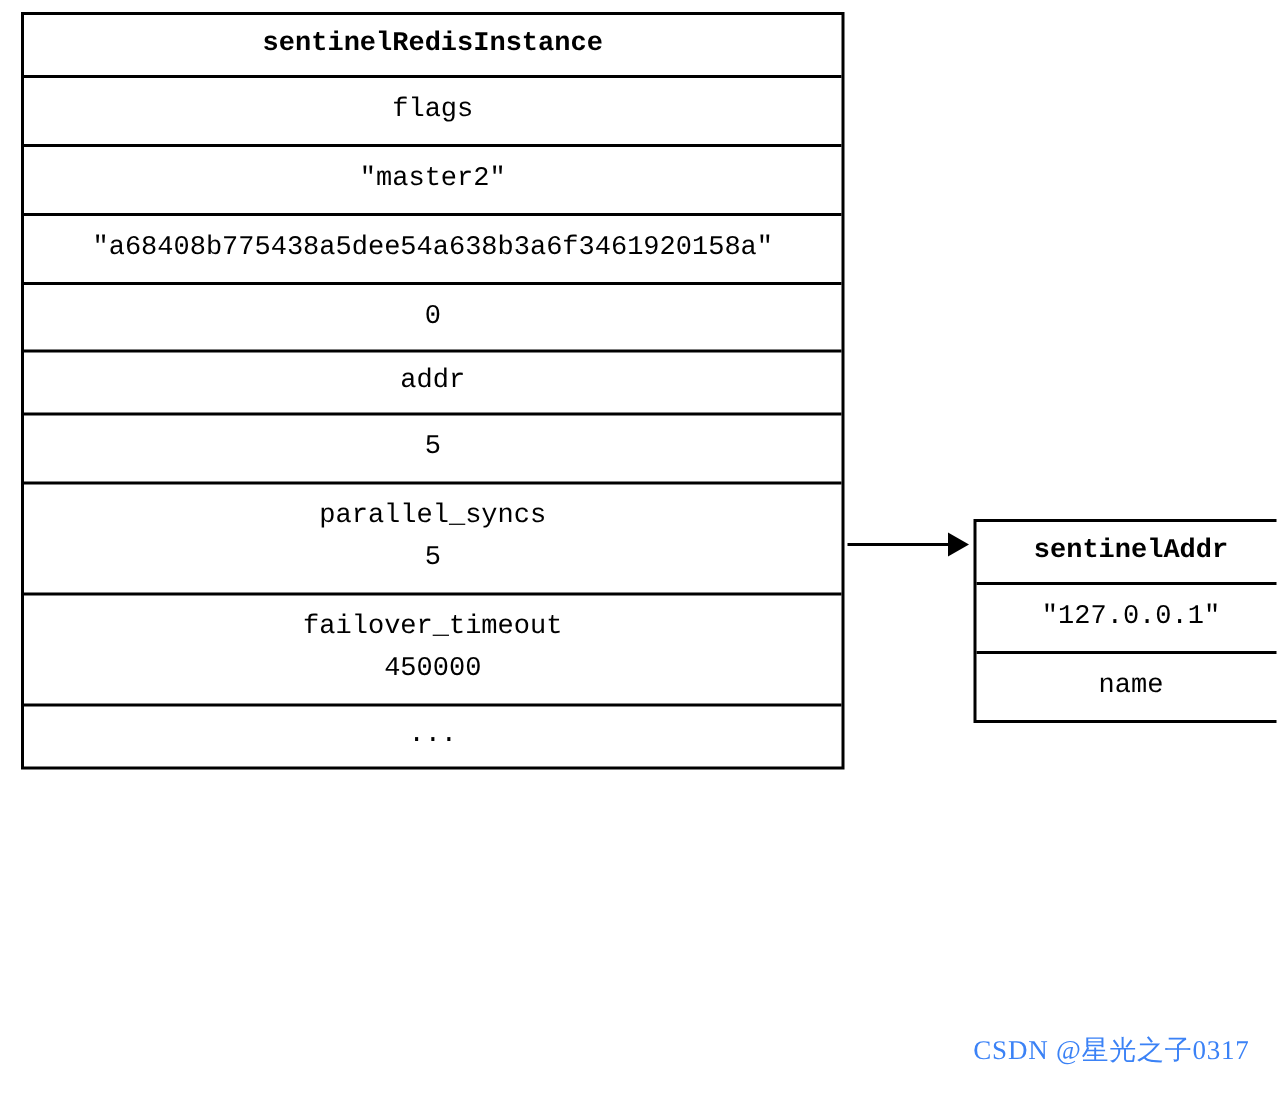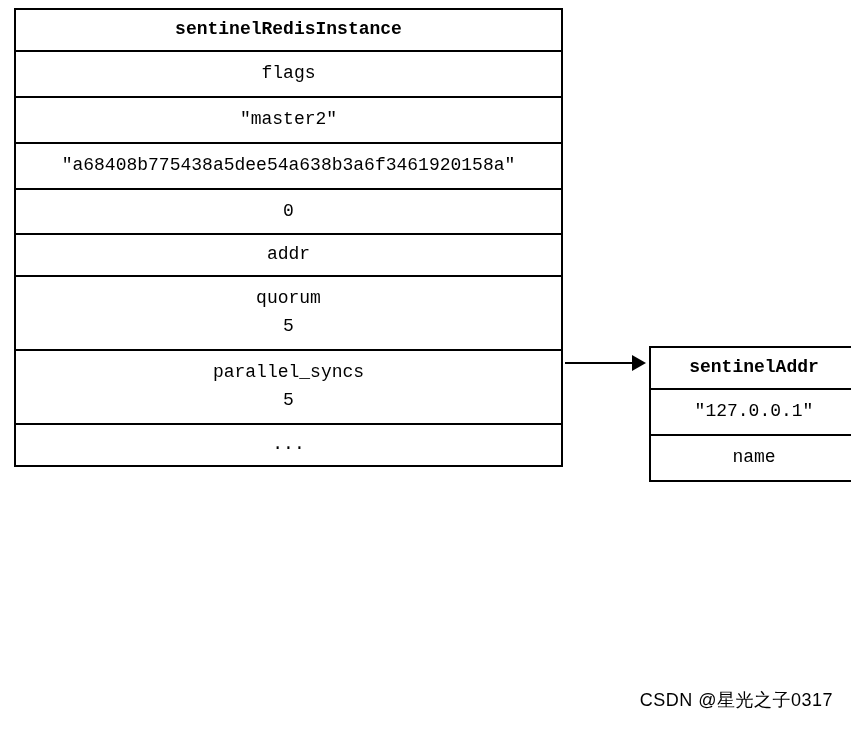--- a/index.html
+++ b/index.html
@@ -50,22 +50,22 @@
       width: 0;
       height: 0;
       border-left: 14px solid #000;
       border-top: 8px solid transparent;
       border-bottom: 8px solid transparent;
     }
     .watermark {
       position: absolute;
       right: 18px;
       bottom: 18px;
-      color: #000000;
-      font-family: Liberation Sans, sans-serif;
+      color: #3b82f6;
+      font-family: Liberation Serif, serif;
       font-size: 18px;
       letter-spacing: 0.5px;
     }
   </style>
 </head>
 <body>
 
 <div class="main-box">
   <div class="row single">sentinelRedisInstance</div>
   <div class="row">
@@ -77,26 +77,29 @@
   <div class="row">
     <div>"a68408b775438a5dee54a638b3a6f3461920158a"</div>
   </div>
   <div class="row">
     <div>0</div>
   </div>
   <div class="row single">
     <div>addr</div>
   </div>
   <div class="row">
-    <div>quorum</div>
     <div>5</div>
   </div>
   <div class="row">
     <div>parallel_syncs</div>
     <div>5</div>
+  </div>
+  <div class="row">
+    <div>failover_timeout</div>
+    <div>450000</div>
   </div>
   <div class="row single">
     <div>...</div>
   </div>
 </div>
 
 <div class="arrow-line"></div>
 <div class="arrow-head"></div>
 
 <div class="addr-box">

